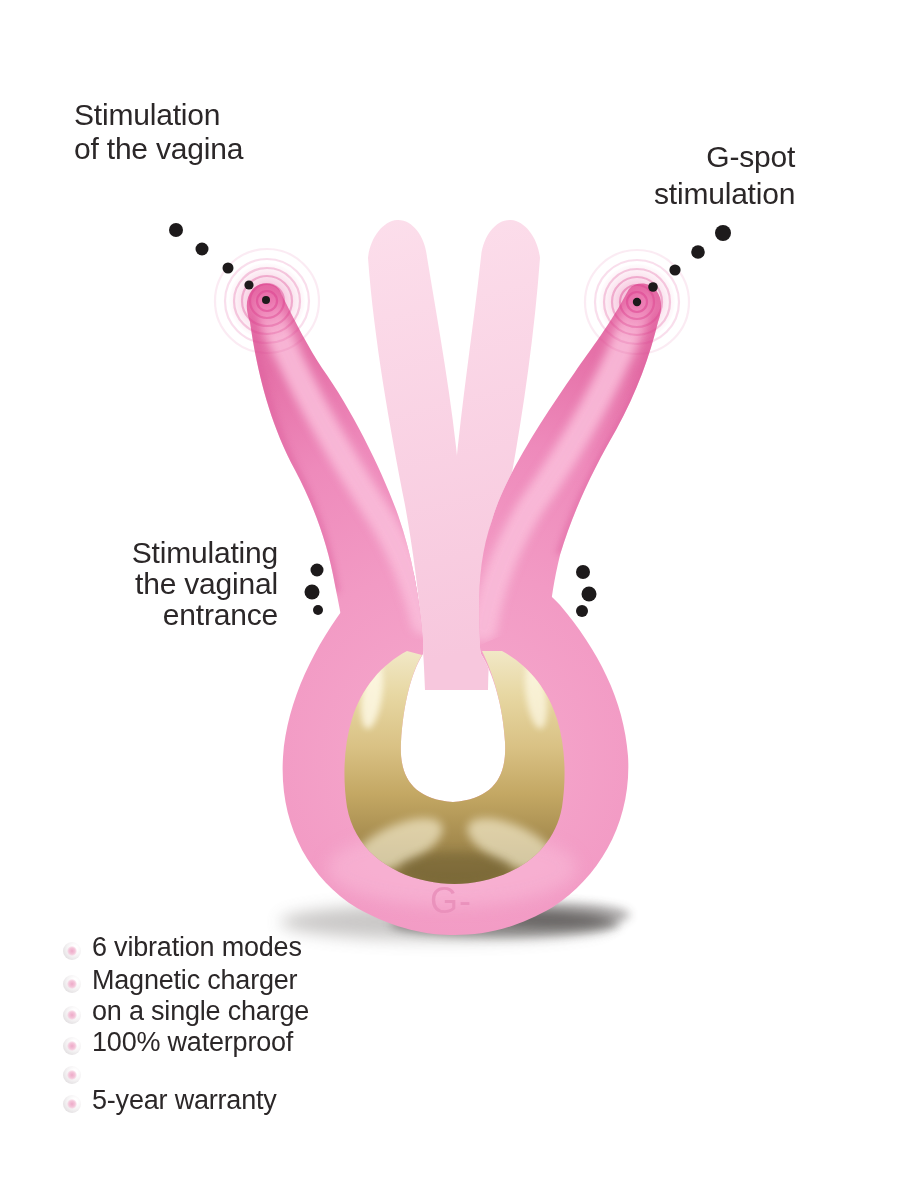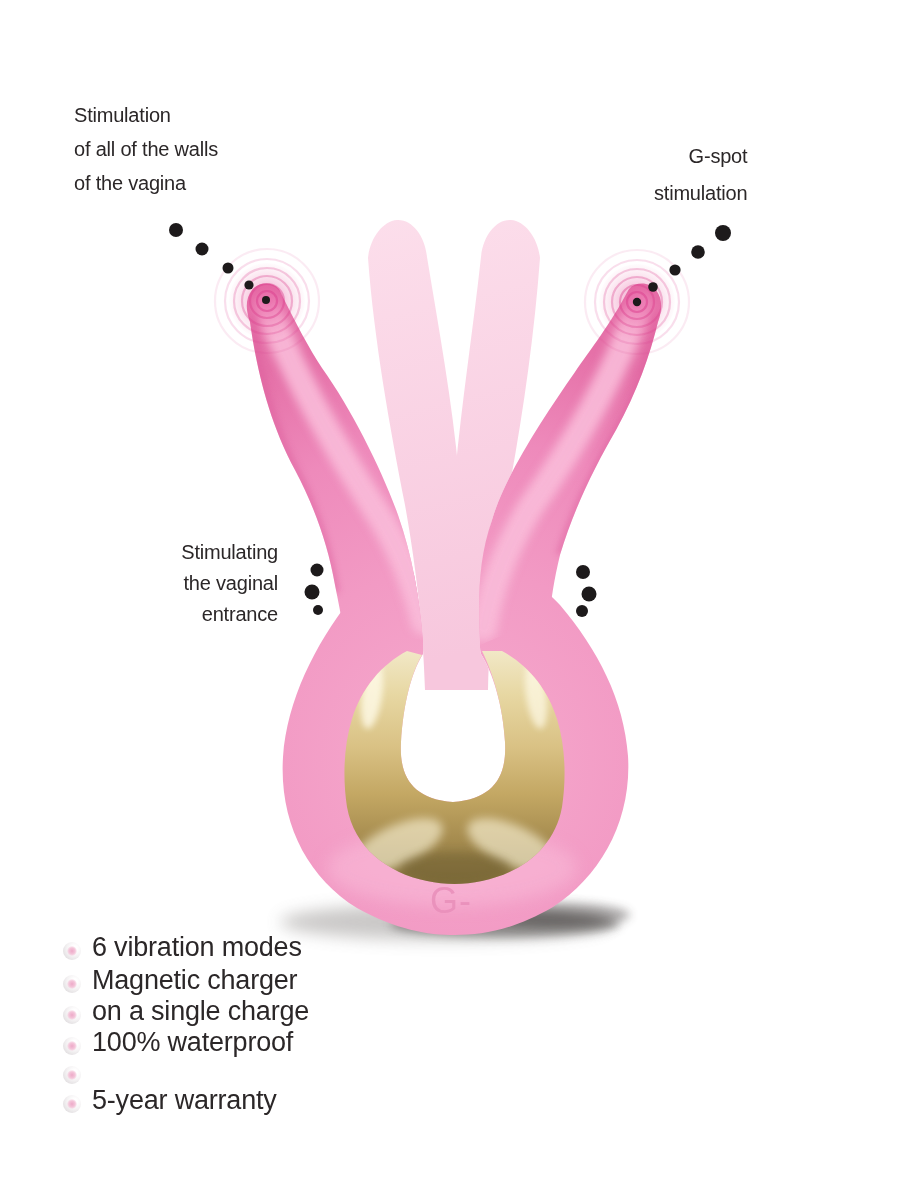--- a/index.html
+++ b/index.html
@@ -1,21 +1,21 @@
 <!DOCTYPE html>
 <html><head>
 <meta charset="utf-8">
 <style>
   html,body{margin:0;padding:0;background:#ffffff;}
   .canvas{
     position:relative;width:900px;height:1200px;background:#ffffff;overflow:hidden;
     font-family:"Liberation Sans",sans-serif;color:#2b2728;
   }
   .art{position:absolute;left:0;top:0;width:900px;height:1200px;}
-  .callout{position:absolute;font-size:20px;line-height:34px;letter-spacing:-0.2px;}
+  .callout{position:absolute;font-size:30px;line-height:34px;letter-spacing:-0.2px;}
   .co-walls{left:74px;top:98px;text-align:left;}
   .co-flex{left:355px;top:134px;width:200px;text-align:center;}
   .co-gspot{left:654px;top:138px;line-height:37px;text-align:right;}
   .co-entrance{left:38px;top:530px;width:240px;text-align:right;line-height:31px;margin-top:7px;}
   .features{position:absolute;left:63px;top:931px;}
   .feat{display:flex;align-items:center;}
   .ftxt{font-size:27px;line-height:33px;letter-spacing:-0.2px;}
   .ft2{line-height:29px;}
   .bead{
     width:18px;height:18px;border-radius:50%;margin:7px 11px 0 0;flex:none;position:relative;
@@ -177,21 +177,20 @@
     </g>
     <g fill="#1d1a1b">
       <circle cx="583" cy="572" r="7"></circle>
         <circle cx="589" cy="594" r="7.5"></circle>
         <circle cx="582" cy="611" r="6"></circle>
     </g>
   </svg>
 
   <div class="callout co-walls">
     <div>Stimulation</div>
-    <div>of all of the walls</div>
     <div>of the vagina</div>
   </div>
 
 
   <div class="callout co-gspot">
     <div>G-spot</div>
     <div>stimulation</div>
   </div>
 
   <div class="callout co-entrance">

